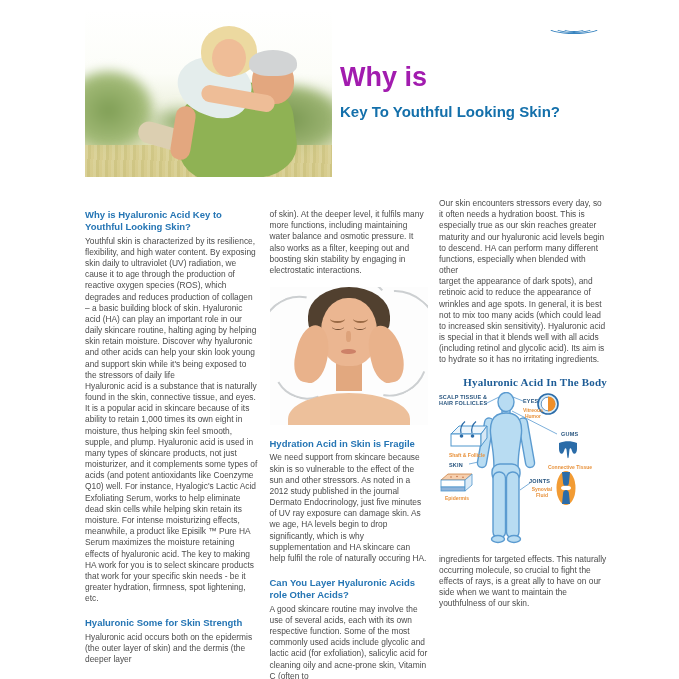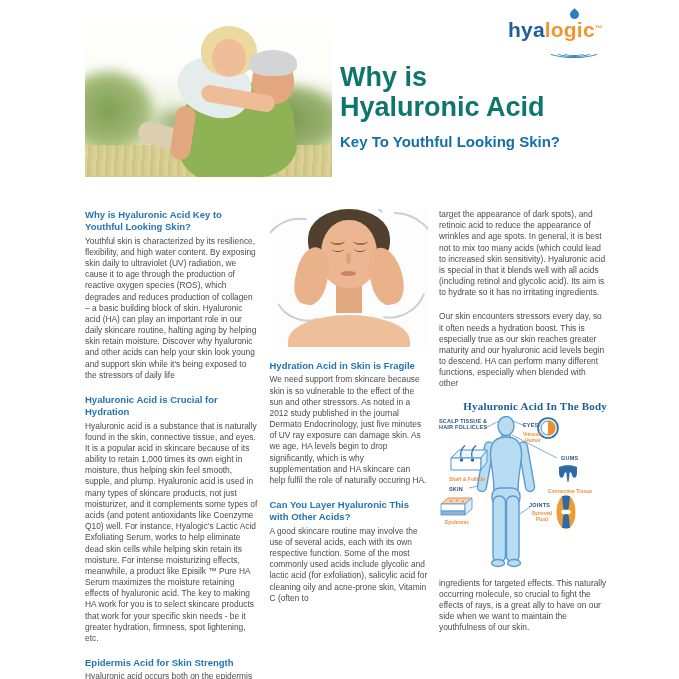--- a/index.html
+++ b/index.html
@@ -39,21 +39,21 @@
   .logo-logic { color:#f2952f; }
   .logo-tm { font-size:8px; color:#f2952f; vertical-align:6px; }
   .drop { position:absolute; top:-8px; right:24px; width:9px; height:9px; background:#2d7fc1;
           border-radius:50% 50% 50% 0; transform:rotate(135deg); }
   .ripples { position:relative; margin-top:2px; height:16px; }
   .ripples i { position:absolute; left:auto; display:block; border:1.6px solid #3a85c0;
                border-color:transparent transparent #3a85c0 transparent; border-radius:50%; }
   .r1 { right:2px; top:0; width:54px; height:14px; }
   .r2 { right:10px; top:3px; width:38px; height:10px; }
   .r3 { right:18px; top:6px; width:22px; height:6px; }
-  .title { margin-top:52px; font-size:27px; line-height:1.12; color:#0f766e; font-weight:bold; }
+  .title { margin-top:52px; font-size:27px; line-height:1.12; color:#a21caf; font-weight:bold; }
   .subtitle { margin-top:11px; font-size:15px; color:#1470ab; font-weight:bold; }
 
   
   .columns { position:absolute; left:85px; top:185px; width:522px; display:flex; justify-content:space-between; }
   .col1 { width:173px; } .col2 { width:158px; } .col3 { width:168px; }
   .col > :first-child { margin-top:24px; }
   h3.sec { font-size:9.5px; color:#2575b4; line-height:1.3; margin:13px 0 2px; }
   p.body { font-size:8.4px; line-height:1.33; color:#4c4c4c; margin:0; text-align:left; }
 
   
@@ -123,50 +123,45 @@
       <div class="pc-shape pc-woman-top"></div>
       <div class="pc-shape pc-woman-hair"></div>
       <div class="pc-shape pc-woman-face"></div>
       <div class="pc-shape pc-man-head"></div>
       <div class="pc-shape pc-man-hair"></div>
       <div class="pc-shape pc-woman-arm"></div>
     </div>
 
     <div class="header-block">
       <div class="logo">
-        <span class="logo-row">
-          <span class="logo-hya">hya</span><span class="logo-logic">logic</span><span class="logo-tm">™</span>
-          <span class="drop"></span>
-        </span>
         <span class="ripples" style="display:block;">
           <i class="r1"></i>
             <i class="r2"></i>
             <i class="r3"></i>
         </span>
       </div>
       <h1 class="title">
         <span>Why is</span><br>
-        <span>Hyaluronic Acid</span>
       </h1>
       <h2 class="subtitle">Key To Youthful Looking Skin?</h2>
     </div>
   </div>
 
   <div class="columns">
 
     <div class="col col1">
       <h3 class="sec">Why is Hyaluronic Acid Key to Youthful Looking Skin?</h3>
       <p class="body">Youthful skin is characterized by its resilience, flexibility, and high water content. By exposing skin daily to ultraviolet (UV) radiation, we cause it to age through the production of reactive oxygen species (ROS), which degrades and reduces production of collagen – a basic building block of skin. Hyaluronic acid (HA) can play an important role in our daily skincare routine, halting aging by helping skin retain moisture. Discover why hyaluronic and other acids can help your skin look young and support skin while it's being exposed to the stressors of daily life</p>
-      <h3 class="sec">Hyaluronic Acid is Crucial for Hydration</h3>
       <p class="body">Hyaluronic acid is a substance that is naturally found in the skin, connective tissue, and eyes. It is a popular acid in skincare because of its ability to retain 1,000 times its own eight in moisture, thus helping skin feel smooth, supple, and plump. Hyaluronic acid is used in many types of skincare products, not just moisturizer, and it complements some types of acids (and potent antioxidants like Coenzyme Q10) well. For instance, Hyalogic's Lactic Acid Exfoliating Serum, works to help eliminate dead skin cells while helping skin retain its moisture. For intense moisturizing effects, meanwhile, a product like Episilk ™ Pure HA Serum maximizes the moisture retaining effects of hyaluronic acid. The key to making HA work for you is to select skincare products that work for your specific skin needs - be it greater hydration, firmness, spot lightening, etc.</p>
-      <h3 class="sec">Epidermis Acid for Skin Strength</h3>
+      <h3 class="sec">Hyaluronic Some for Skin Strength</h3>
       <p class="body">Hyaluronic acid occurs both on the epidermis (the outer layer of skin) and the dermis (the deeper layer</p>
     </div>
 
     <div class="col col2">
+      <p class="body">of skin). At the deeper level, it fulfils many more functions, including maintaining water balance and osmotic pressure. It also works as a filter, keeping out and boosting skin stability by engaging in electrostatic interactions.</p>
       <div class="photo-splash">
         <span class="sp sp1"></span>
         <span class="sp sp2"></span>
         <span class="sp sp3"></span>
         <span class="sp sp4"></span>
         <span class="sp sp5"></span>
         <span class="fs fs-chest"></span>
         <span class="fs fs-neck"></span>
         <span class="fs fs-hair"></span>
         <span class="fs fs-face"></span>
@@ -174,27 +169,27 @@
         <span class="fs fs-brow r"></span>
         <span class="fs fs-eye l"></span>
         <span class="fs fs-eye r"></span>
         <span class="fs fs-nose"></span>
         <span class="fs fs-lips"></span>
         <span class="fs fs-hand l"></span>
         <span class="fs fs-hand r"></span>
       </div>
       <h3 class="sec">Hydration Acid in Skin is Fragile</h3>
       <p class="body">We need support from skincare because skin is so vulnerable to the effect of the sun and other stressors. As noted in a 2012 study published in the journal Dermato Endocrinology, just five minutes of UV ray exposure can damage skin. As we age, HA levels begin to drop significantly, which is why supplementation and HA skincare can help fulfil the role of naturally occuring HA.</p>
-      <h3 class="sec">Can You Layer Hyaluronic This with Other Acids?</h3>
+      <h3 class="sec">Can You Layer Hyaluronic Acids role Other Acids?</h3>
       <p class="body">A good skincare routine may involve the use of several acids, each with its own respective function. Some of the most commonly used acids include glycolic and lactic acid (for exfoliation), salicylic acid for cleaning oily and acne-prone skin, Vitamin C (often to</p>
     </div>
 
     <div class="col col3">
+      <p class="body" style="margin-top:13px;">Our skin encounters stressors every day, so it often needs a hydration boost. This is especially true as our skin reaches greater maturity and our hyaluronic acid levels begin to descend. HA can perform many different functions, especially when blended with other</p>
       <p class="body">target the appearance of dark spots), and retinoic acid to reduce the appearance of wrinkles and age spots. In general, it is best not to mix too many acids (which could lead to increased skin sensitivity). Hyaluronic acid is special in that it blends well with all acids (including retinol and glycolic acid). Its aim is to hydrate so it has no irritating ingredients.</p>
-      <p class="body" style="margin-top:13px;">Our skin encounters stressors every day, so it often needs a hydration boost. This is especially true as our skin reaches greater maturity and our hyaluronic acid levels begin to descend. HA can perform many different functions, especially when blended with other</p>
 
       <div class="diagram">
         <div class="dg-title">Hyaluronic Acid In The Body</div>
 
         <svg class="dg-svg" viewBox="0 0 168 154">
           <g>
             <line x1="46" y1="12" x2="60" y2="5"></line>
             <line x1="84" y1="9" x2="74" y2="5"></line>
             <line x1="118" y1="42" x2="73" y2="19"></line>
             <line x1="30" y1="72" x2="44" y2="69"></line>

